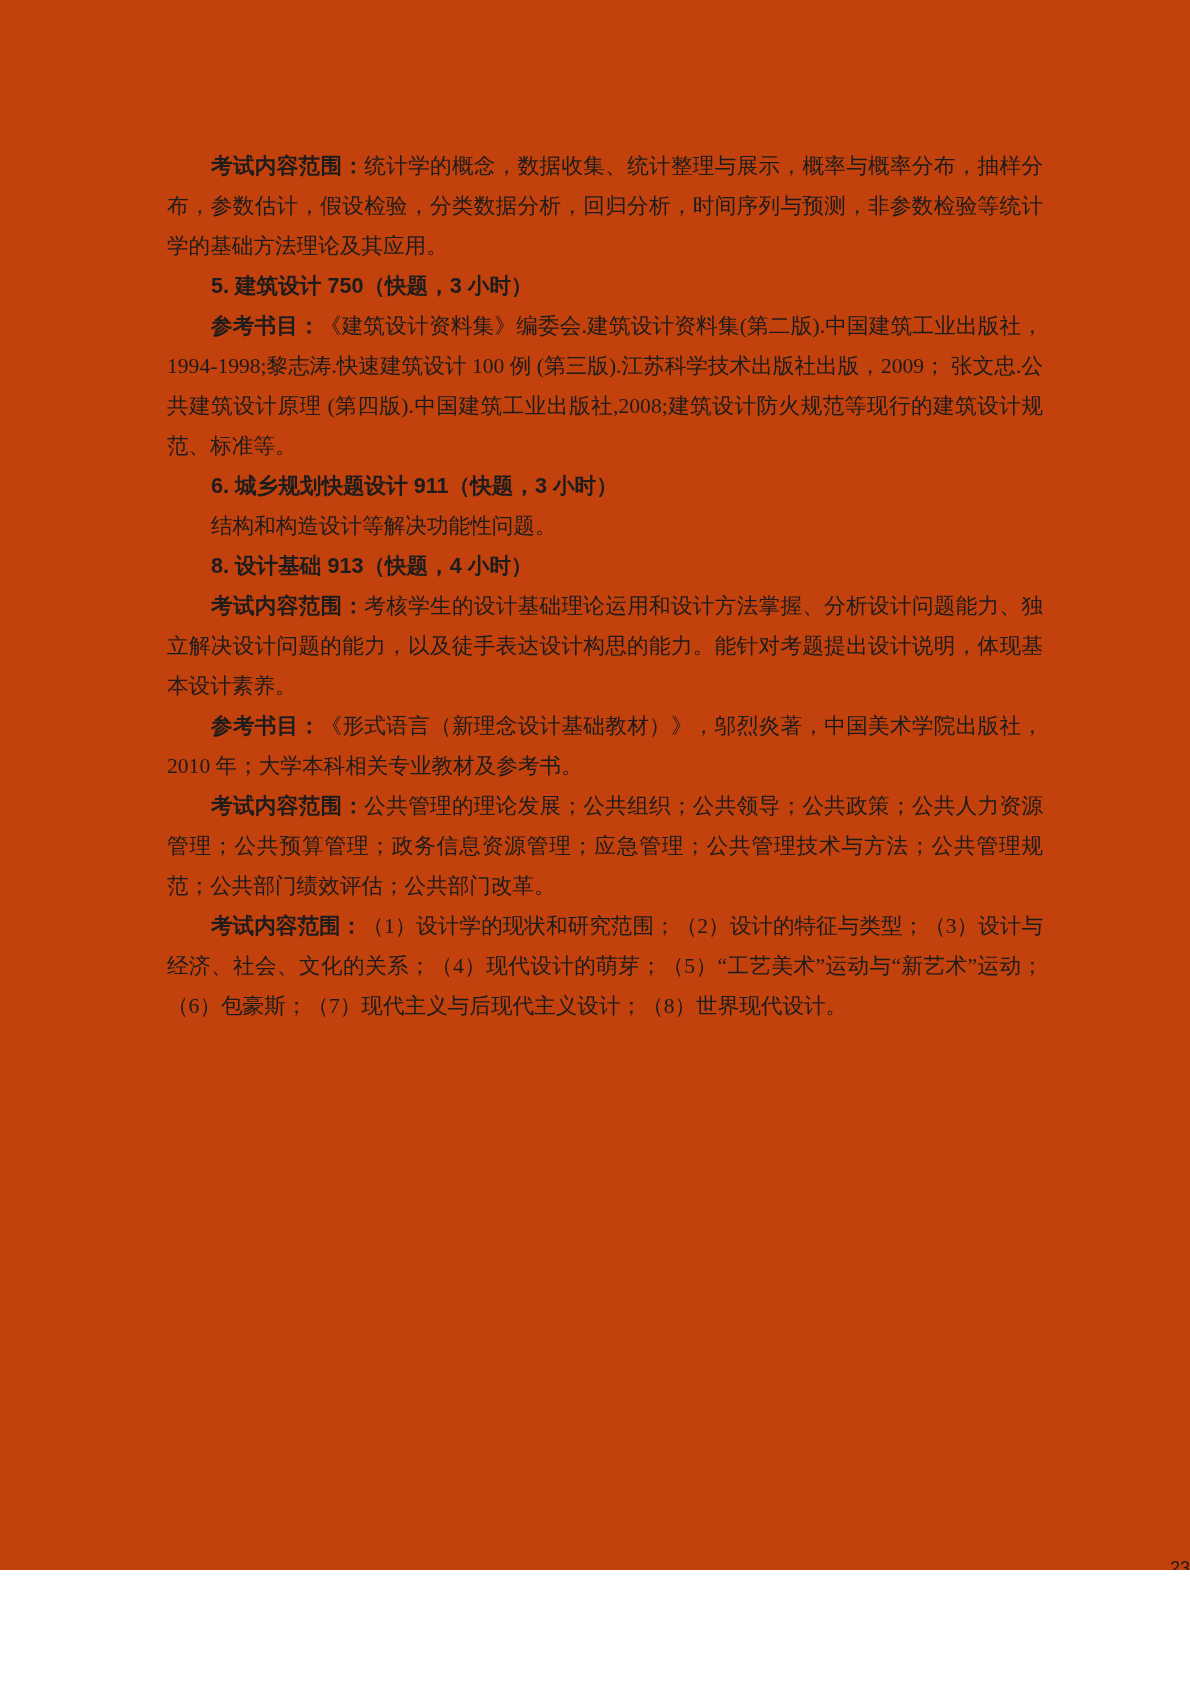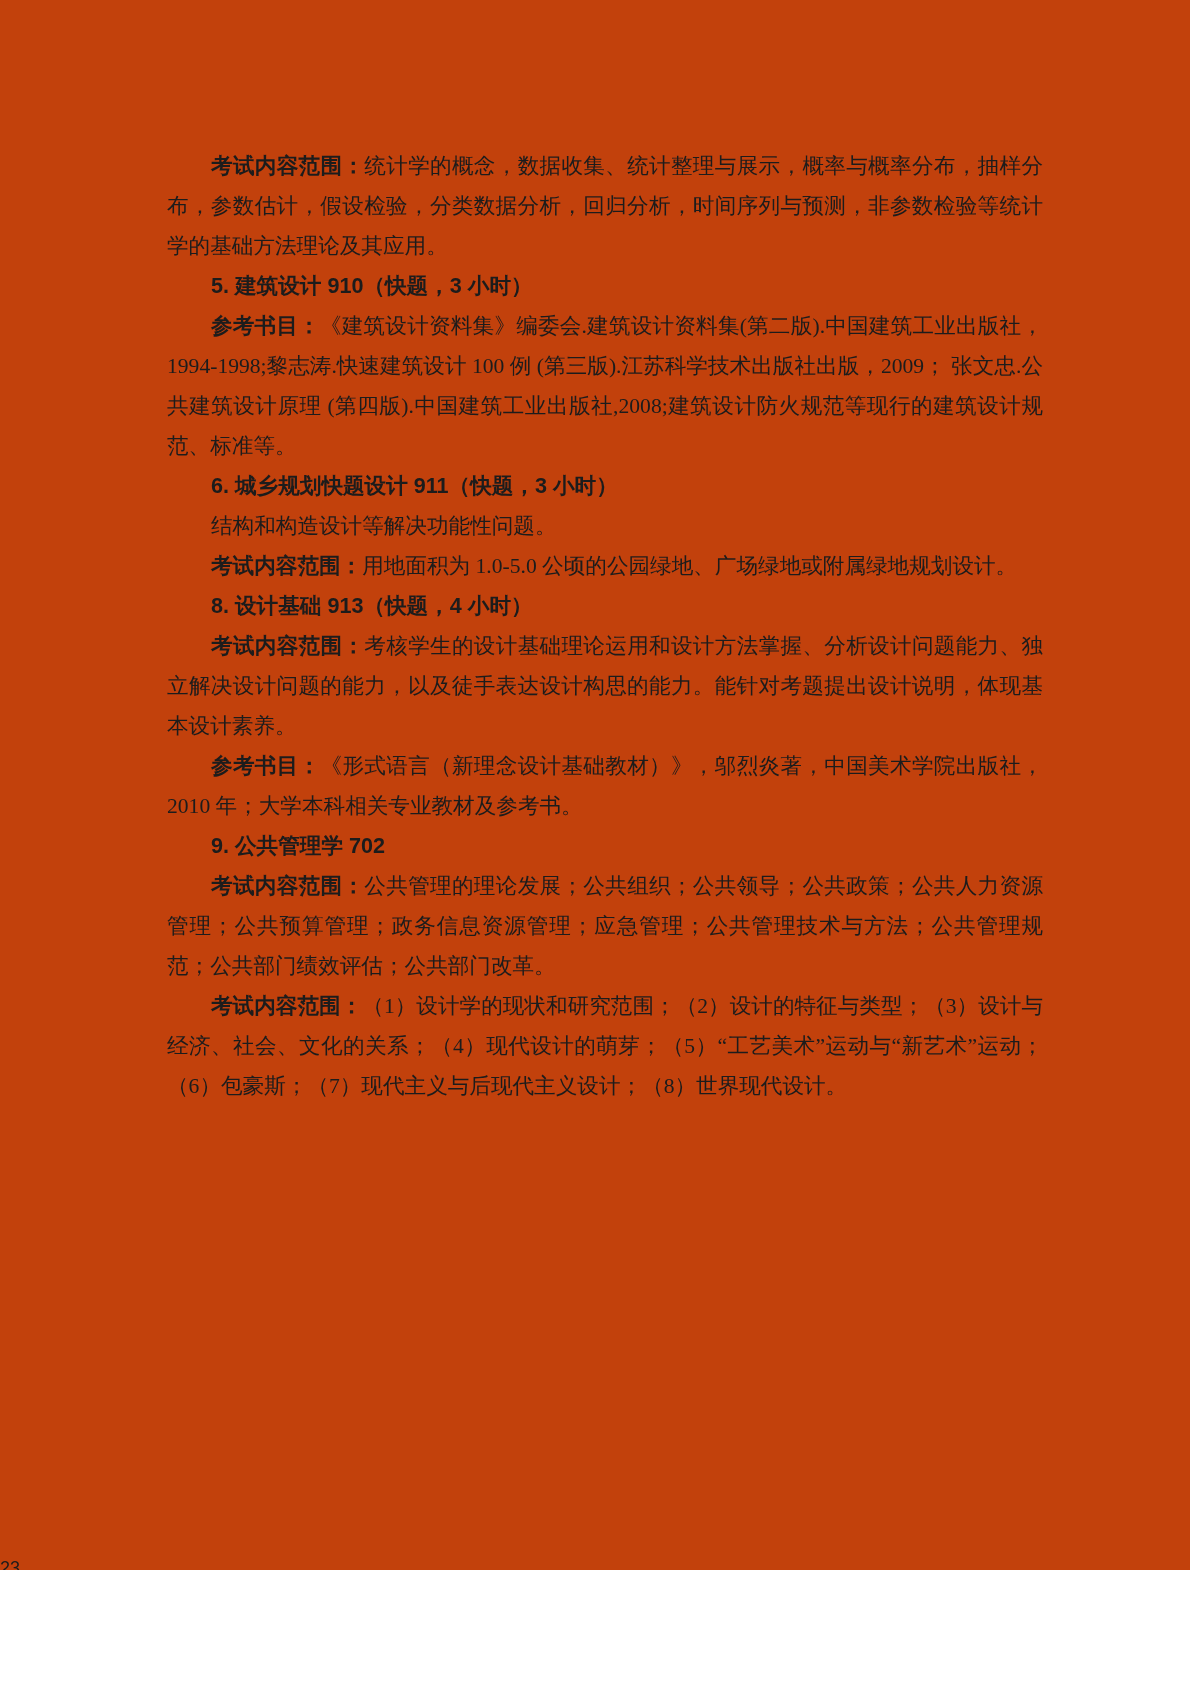--- a/index.html
+++ b/index.html
@@ -35,38 +35,36 @@
     font-weight: bold;
   }
   .plabel {
     font-weight: bold;
   }
   .page-number {
     position: absolute;
     left: 0;
     top: 1558px;
     width: 100%;
-    text-align: left;
+    text-align: right;
     font-size: 18px;
     font-family: "Liberation Sans", "DejaVu Sans", sans-serif;
     color: #1c1c1c;
   }
 </style>
 </head>
 <body>
 
 <div class="page">
   <div class="content">
       <p class="para body"><b class="plabel">考试内容范围：</b><span>统计学的概念，数据收集、统计整理与展示，概率与概率分布，抽样分布，参数估计，假设检验，分类数据分析，回归分析，时间序列与预测，非参数检验等统计学的基础方法理论及其应用。</span></p>
-      <p class="para heading"><span>5. 建筑设计 910（快题，3 小时）</span></p>
+      <p class="para heading"><span>5. 建筑设计 750（快题，3 小时）</span></p>
       <p class="para body"><b class="plabel">参考书目：</b><span>《建筑设计资料集》编委会.建筑设计资料集(第二版).中国建筑工业出版社，1994-1998;黎志涛.快速建筑设计 100 例 (第三版).江苏科学技术出版社出版，2009； 张文忠.公共建筑设计原理 (第四版).中国建筑工业出版社,2008;建筑设计防火规范等现行的建筑设计规范、标准等。</span></p>
       <p class="para heading"><span>6. 城乡规划快题设计 911（快题，3 小时）</span></p>
       <p class="para body"><span>结构和构造设计等解决功能性问题。</span></p>
-      <p class="para body"><b class="plabel">考试内容范围：</b><span>用地面积为 1.0-5.0 公顷的公园绿地、广场绿地或附属绿地规划设计。</span></p>
       <p class="para heading"><span>8. 设计基础 913（快题，4 小时）</span></p>
       <p class="para body"><b class="plabel">考试内容范围：</b><span>考核学生的设计基础理论运用和设计方法掌握、分析设计问题能力、独立解决设计问题的能力，以及徒手表达设计构思的能力。能针对考题提出设计说明，体现基本设计素养。</span></p>
       <p class="para body"><b class="plabel">参考书目：</b><span>《形式语言（新理念设计基础教材）》，邬烈炎著，中国美术学院出版社，2010 年；大学本科相关专业教材及参考书。</span></p>
-      <p class="para heading"><span>9. 公共管理学 702</span></p>
       <p class="para body"><b class="plabel">考试内容范围：</b><span>公共管理的理论发展；公共组织；公共领导；公共政策；公共人力资源管理；公共预算管理；政务信息资源管理；应急管理；公共管理技术与方法；公共管理规范；公共部门绩效评估；公共部门改革。</span></p>
       <p class="para body"><b class="plabel">考试内容范围：</b><span>（1）设计学的现状和研究范围；（2）设计的特征与类型；（3）设计与经济、社会、文化的关系；（4）现代设计的萌芽；（5）“工艺美术”运动与“新艺术”运动；（6）包豪斯；（7）现代主义与后现代主义设计；（8）世界现代设计。</span></p>
     </div>
   <div class="page-number">23</div>
 </div>
 
 </body></html>

